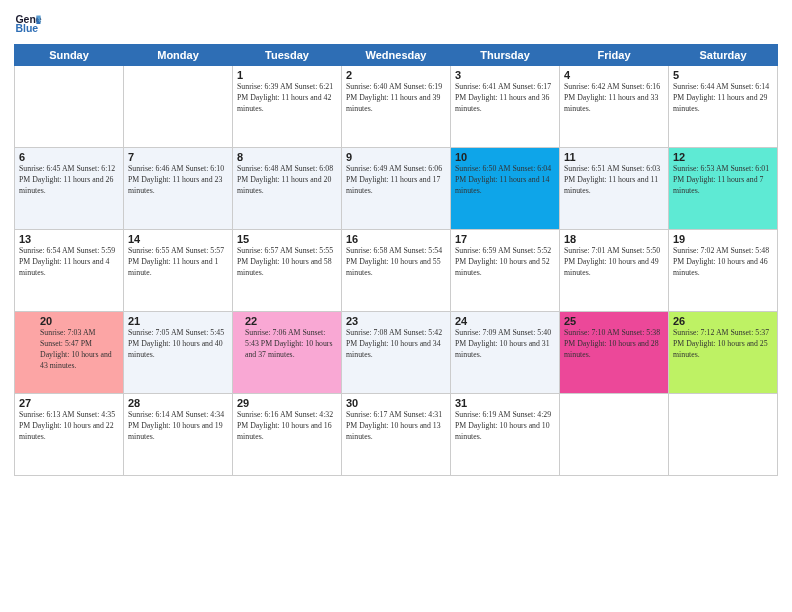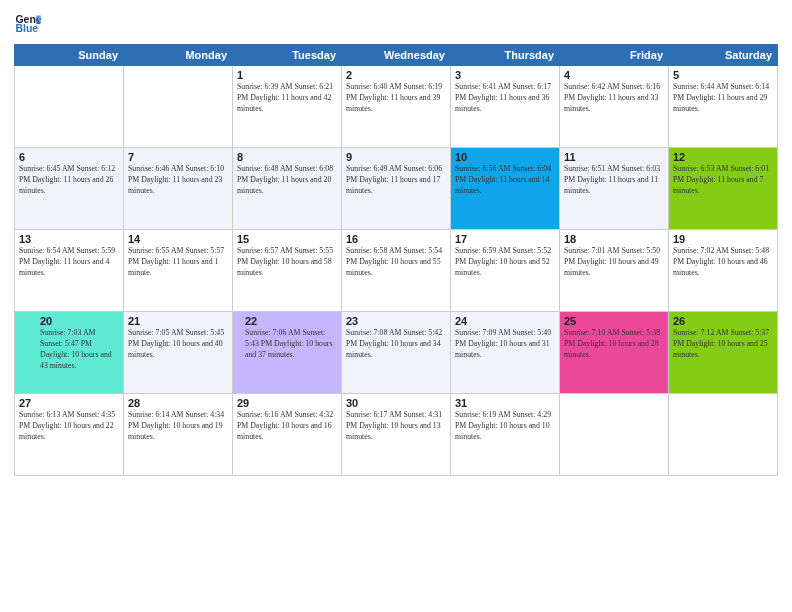--- a/index.html
+++ b/index.html
@@ -46,21 +46,21 @@
     }
     .calendar {
       width: 100%;
       border-collapse: collapse;
       font-size: 8.5px;
     }
     .calendar th {
       background: #2e6eb5;
       color: #fff;
       padding: 4px 5px;
-      text-align: right;
+      text-align: center;
       font-size: 11px;
       font-weight: bold;
       border: 1px solid #2e6eb5;
     }
     .calendar td {
       border: 1px solid #ccc;
       vertical-align: top;
       padding: 3px 4px;
       width: calc(100% / 7);
       height: 82px;
@@ -196,21 +196,21 @@
 Daylight: 11 hours
 and 14 minutes.</div>
           </td>
           <td style="background: rgb(240, 244, 250); margin-top: 31px;">
             <span class="day-num">11</span>
             <div class="day-info">Sunrise: 6:51 AM
 Sunset: 6:03 PM
 Daylight: 11 hours
 and 11 minutes.</div>
           </td>
-          <td style="background: #84cc16;">
+          <td style="background: #5eead4;">
             <span class="day-num">12</span>
             <div class="day-info">Sunrise: 6:53 AM
 Sunset: 6:01 PM
 Daylight: 11 hours
 and 7 minutes.</div>
           </td>
         </tr>
         <tr>
           <td>
             <span class="day-num">13</span>
@@ -256,35 +256,35 @@
           </td>
           <td>
             <span class="day-num">19</span>
             <div class="day-info">Sunrise: 7:02 AM
 Sunset: 5:48 PM
 Daylight: 10 hours
 and 46 minutes.</div>
           </td>
         </tr>
         <tr>
-          <td style="background: #5eead4; padding-left: 25px;">
+          <td style="background: #fca5a5; padding-left: 25px;">
             <span class="day-num">20</span>
             <div class="day-info">Sunrise: 7:03 AM
 Sunset: 5:47 PM
 Daylight: 10 hours
 and 43 minutes.</div>
           </td>
           <td style="background: rgb(240, 244, 250); margin-left: 36px;">
             <span class="day-num">21</span>
             <div class="day-info">Sunrise: 7:05 AM
 Sunset: 5:45 PM
 Daylight: 10 hours
 and 40 minutes.</div>
           </td>
-          <td style="background: #c4b5fd; padding-left: 12px;">
+          <td style="background: #f9a8d4; padding-left: 12px;">
             <span class="day-num">22</span>
             <div class="day-info">Sunrise: 7:06 AM
 Sunset: 5:43 PM
 Daylight: 10 hours
 and 37 minutes.</div>
           </td>
           <td style="background: rgb(240, 244, 250);">
             <span class="day-num">23</span>
             <div class="day-info">Sunrise: 7:08 AM
 Sunset: 5:42 PM
@@ -298,21 +298,21 @@
 Daylight: 10 hours
 and 31 minutes.</div>
           </td>
           <td style="background: #ec4899;">
             <span class="day-num">25</span>
             <div class="day-info">Sunrise: 7:10 AM
 Sunset: 5:38 PM
 Daylight: 10 hours
 and 28 minutes.</div>
           </td>
-          <td style="background: #84cc16;">
+          <td style="background: #bef264;">
             <span class="day-num">26</span>
             <div class="day-info">Sunrise: 7:12 AM
 Sunset: 5:37 PM
 Daylight: 10 hours
 and 25 minutes.</div>
           </td>
         </tr>
         <tr>
           <td>
             <span class="day-num">27</span>

